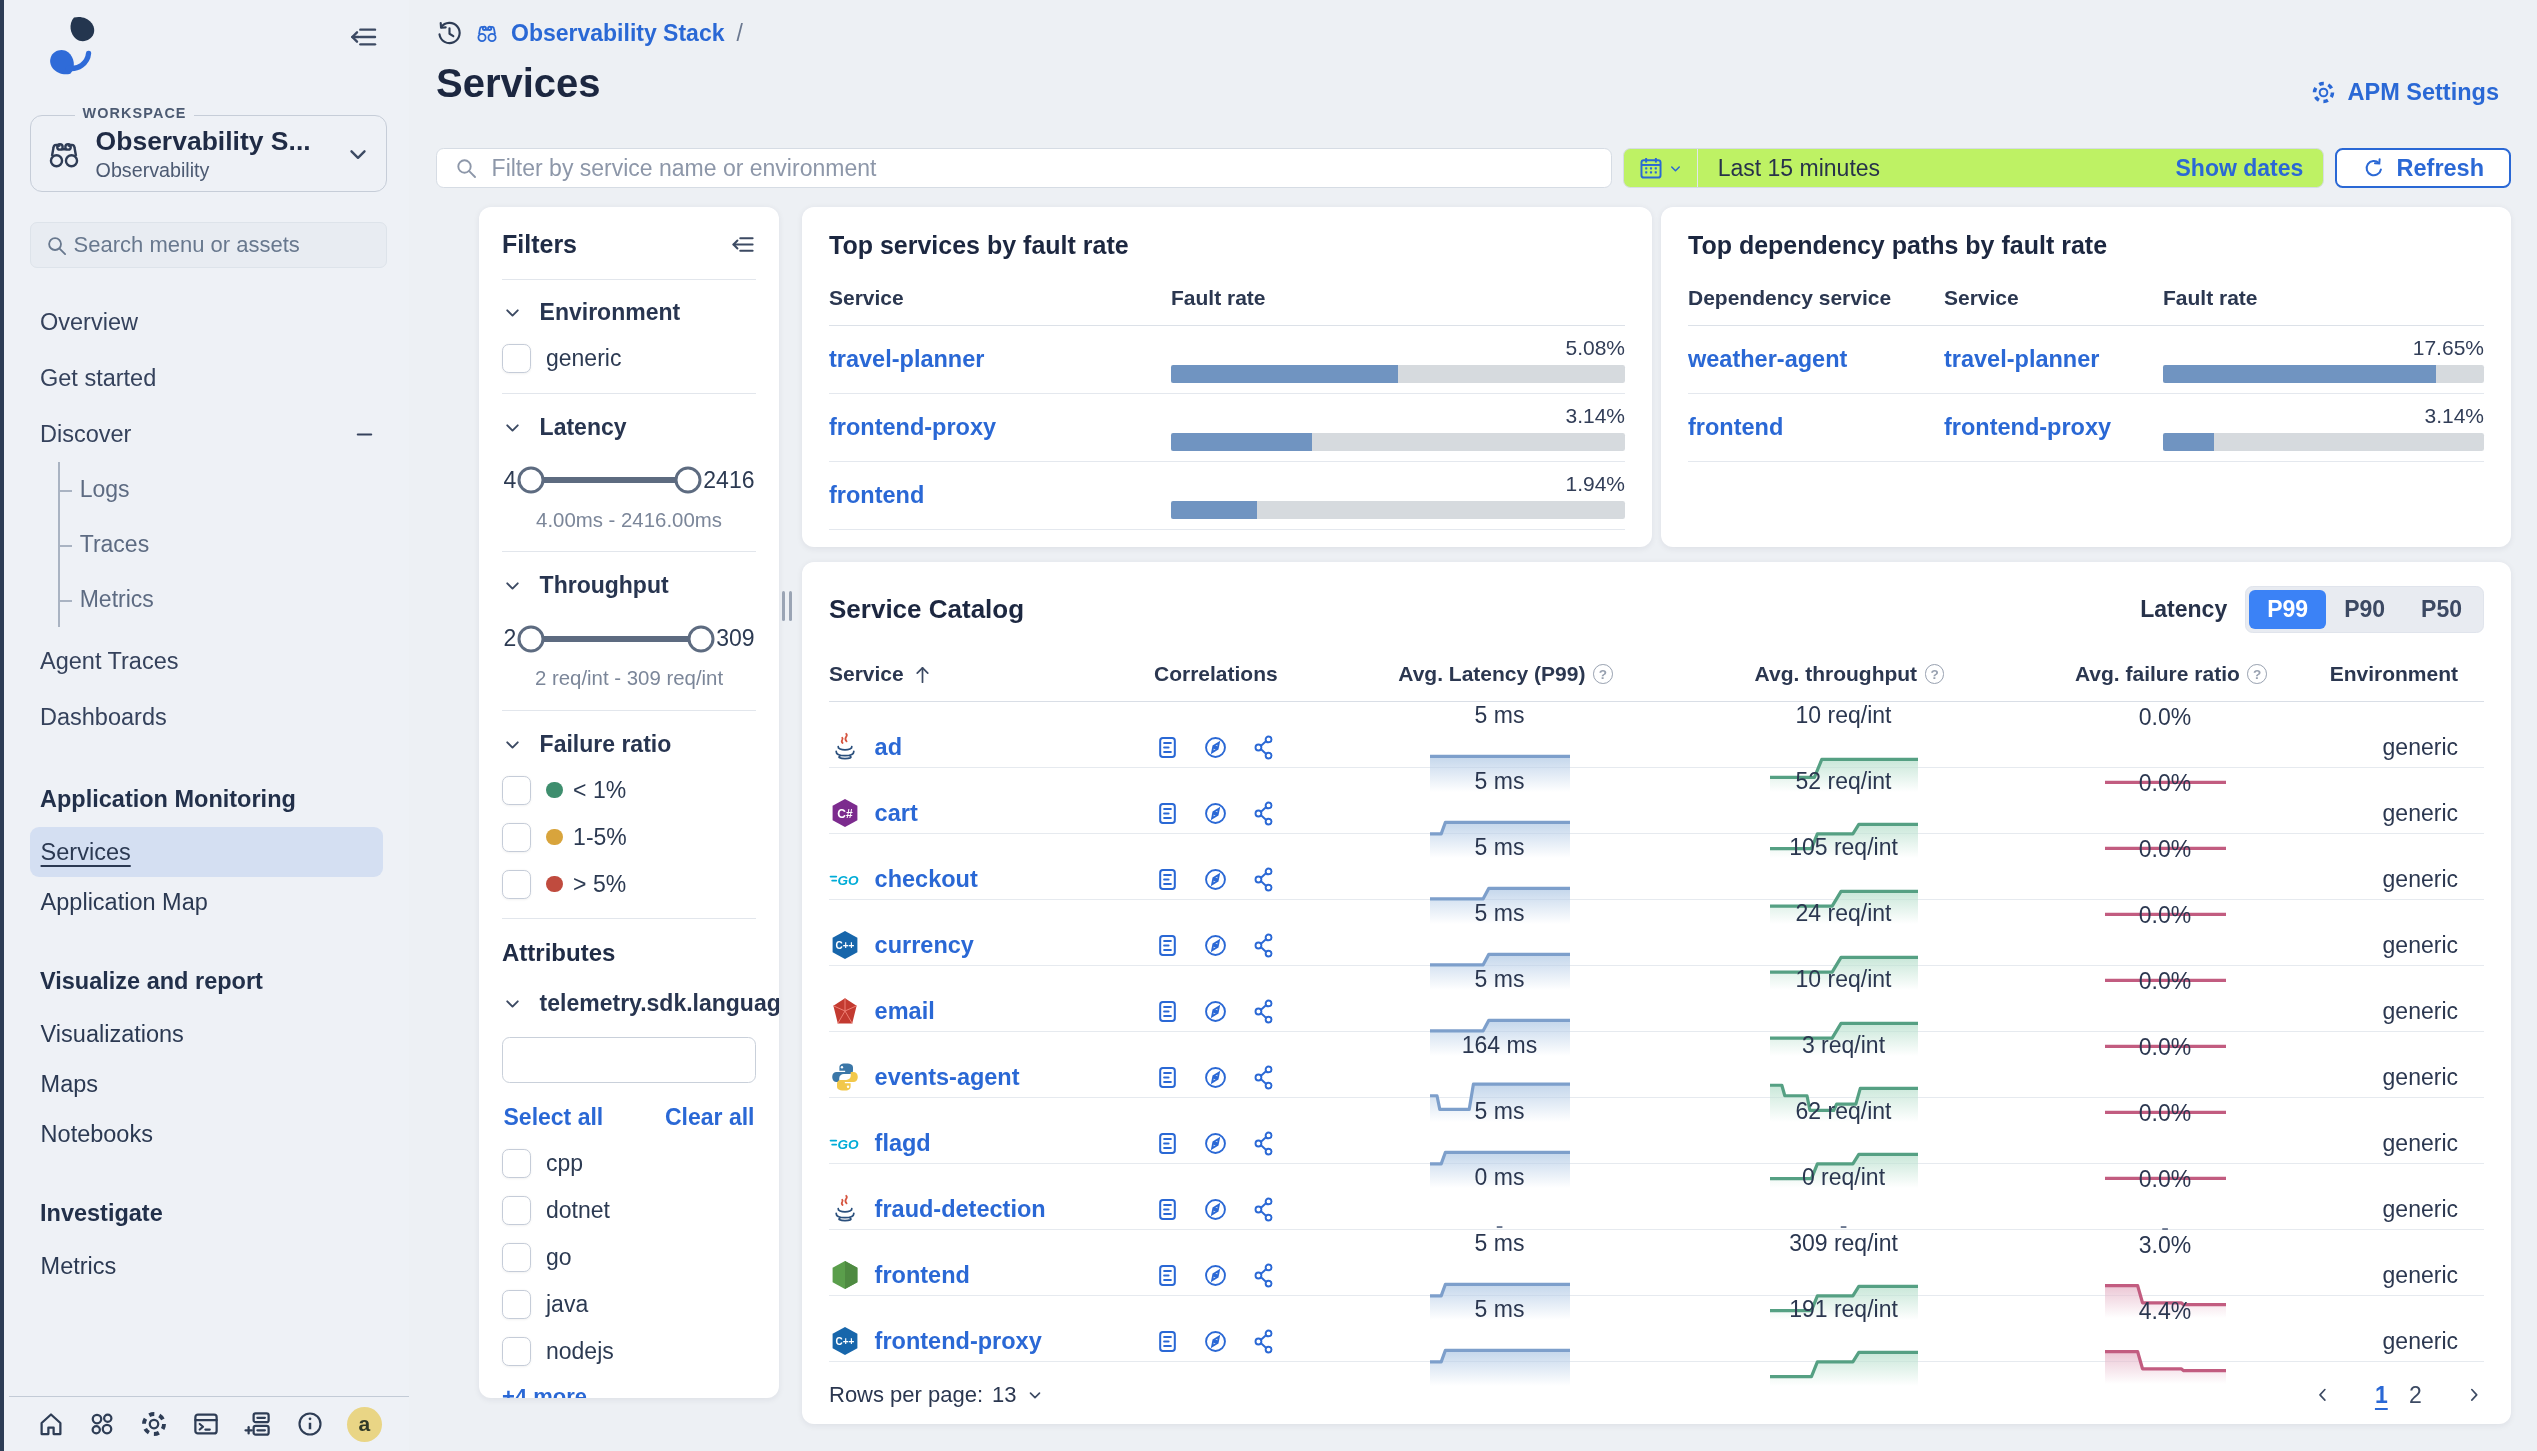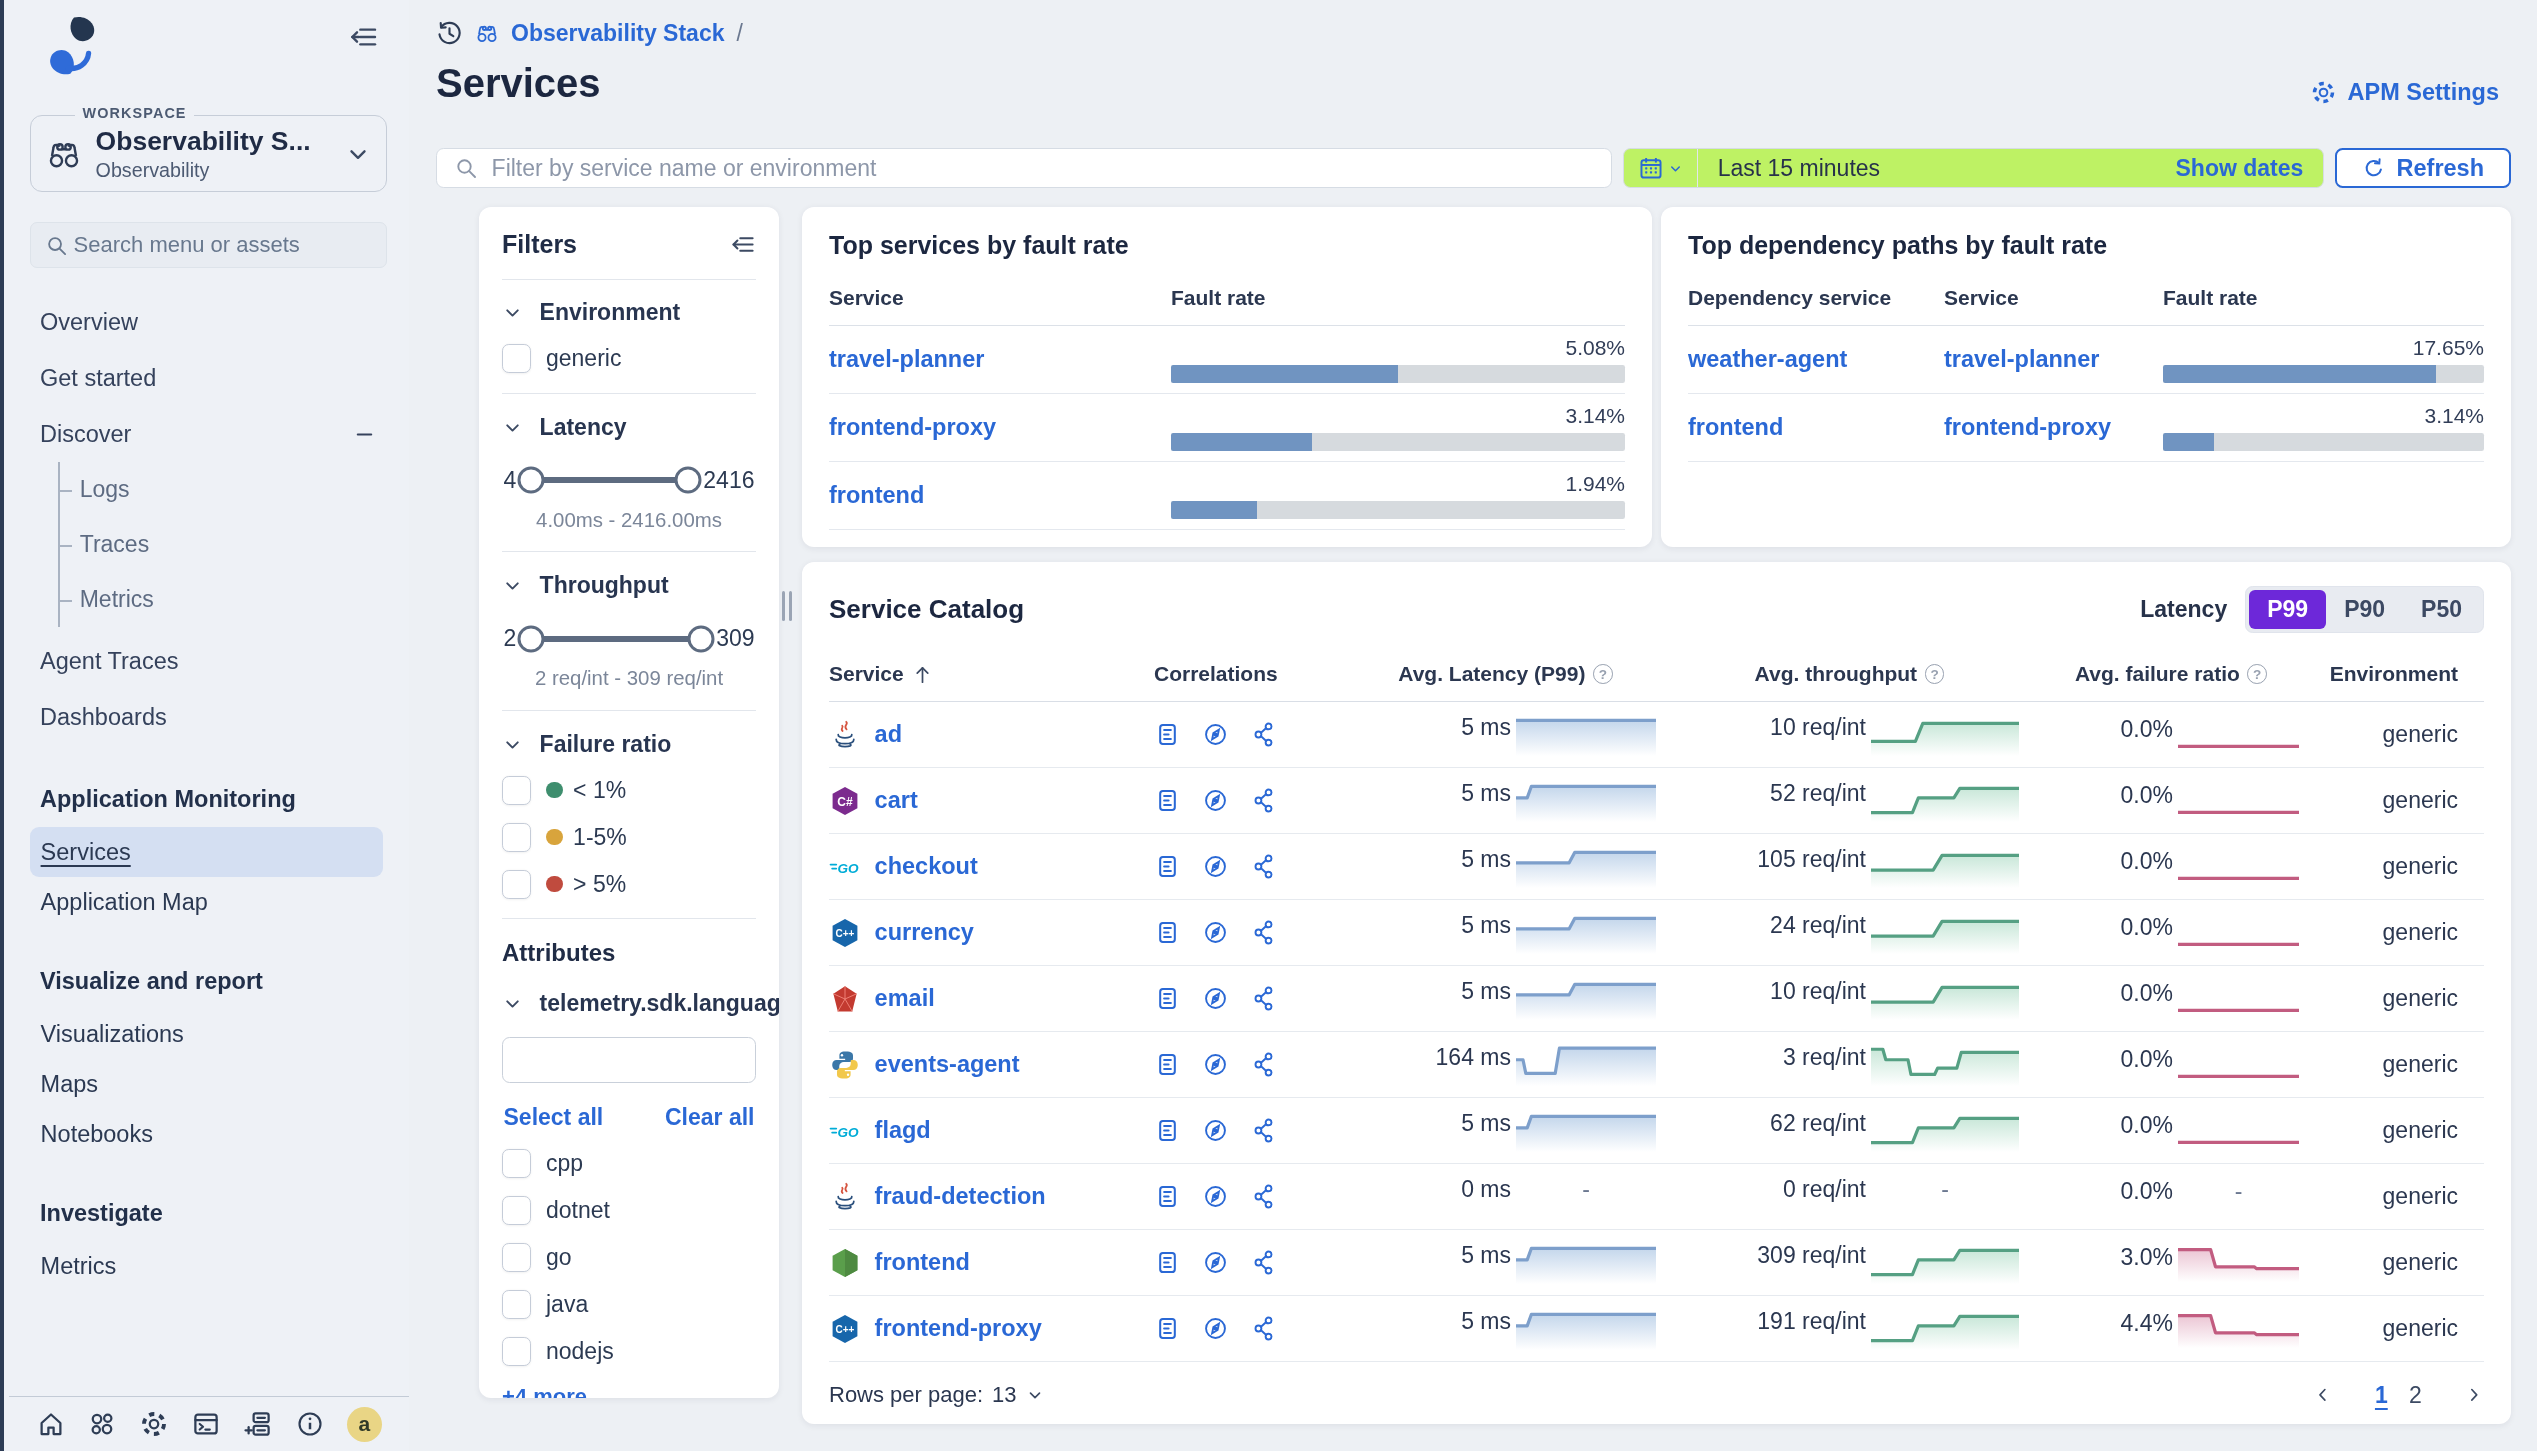--- a/index.html
+++ b/index.html
@@ -97,36 +97,36 @@
   .bar{height:18px;background:#d6dade;border-radius:2.3px;overflow:hidden;}
   .bar i{display:block;height:100%;background:#7094c1;}
   
   .catalog-card{flex:1;padding:24px 27px;display:flex;flex-direction:column;min-height:0;}
   .cat-head-row{display:flex;justify-content:space-between;align-items:center;}
   .cat-title{font-size:26px;font-weight:bold;color:#1c2740;}
   .latency-toggle{display:flex;align-items:center;gap:18px;}
   .lat-lab{font-size:23px;font-weight:bold;color:#27324a;}
   .seg{background:#e8ebf1;border:1.5px solid #e0e4ec;border-radius:7.6px;padding:3px;display:flex;}
   .seg button{font-size:23px;font-weight:bold;color:#3c4963;padding:6px 18px;border:none;background:none;border-radius:6px;font-family:inherit;cursor:pointer;}
-  .seg button.sel{background:#6d28d9;color:#fff;}
+  .seg button.sel{background:#3b82f6;color:#fff;}
   .cat-grid{display:grid;grid-template-columns:325px 189px 325px 363px 280px 1fr;align-items:center;}
   .cat-grid-head{margin-top:29px;padding-bottom:15px;font-size:21px;font-weight:bold;color:#2b3750;border-bottom:1.5px solid #d9dee6;}
   .head-c{display:flex;align-items:center;gap:7.6px;}
   .head-center{justify-content:center;}
   .head-right{justify-content:flex-end;padding-right:26px;}
   .sort-ic{width:23px;height:23px;color:#3c4a63;}
   .q-ic{width:19.7px;height:19.7px;border:1.5px solid #98a1b0;border-radius:50%;color:#98a1b0;font-size:13.6px;display:inline-flex;align-items:center;justify-content:center;box-sizing:border-box;font-weight:bold;}
   .cat-row{height:65px;border-bottom:1.5px solid #e6eaef;}
   .cell{min-width:0;}
   .svc{display:flex;align-items:center;gap:13.6px;}
   .lang-ic{width:32px;height:32px;flex:none;}
   .lang-ic svg{width:100%;height:100%;}
   .corr{display:flex;gap:21px;align-items:center;}
   .corr-ic{width:27px;height:27px;color:#2a68d5;cursor:pointer;}
-  .metric{display:flex;align-items:flex-start;justify-content:flex-end;gap:5px;padding-right:12px;}
+  .metric{display:flex;align-items:center;justify-content:flex-end;gap:21px;padding-right:12px;flex-direction:column;}
   .metric .val{font-size:23px;color:#2b3750;}
   .spark,.dash{flex:none;}
   .sp-lat{width:140px;height:42px;}
   .sp-thr{width:148px;height:42px;}
   .sp-fail{width:121px;height:38px;}
   .dash{text-align:center;color:#6b7890;font-size:23px;}
   .env{text-align:right;padding-right:26px;font-size:23px;color:#2b3750;}
   .cat-foot{display:flex;justify-content:space-between;align-items:center;margin-top:auto;padding-top:19.7px;font-size:22px;color:#2b3750;}
   .rpp{display:flex;align-items:center;gap:9px;cursor:pointer;}
   .rpp svg{width:18px;height:18px;color:#3c4a63;}

